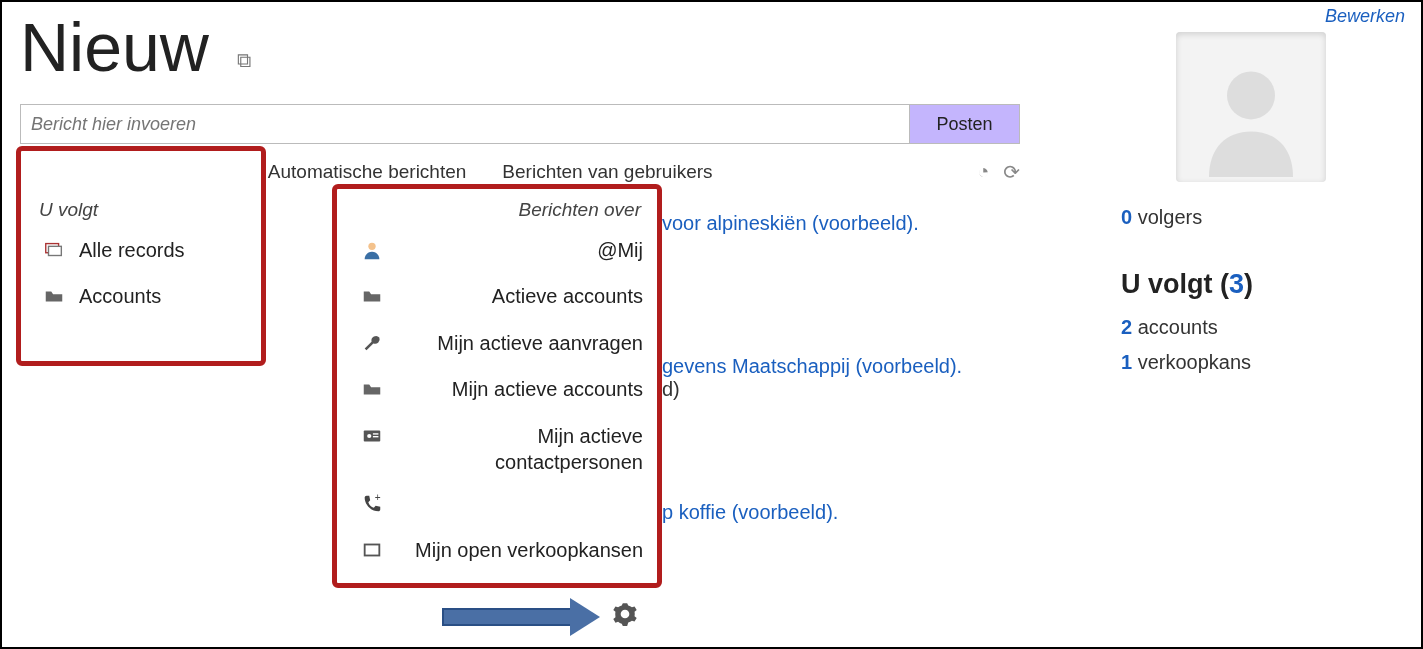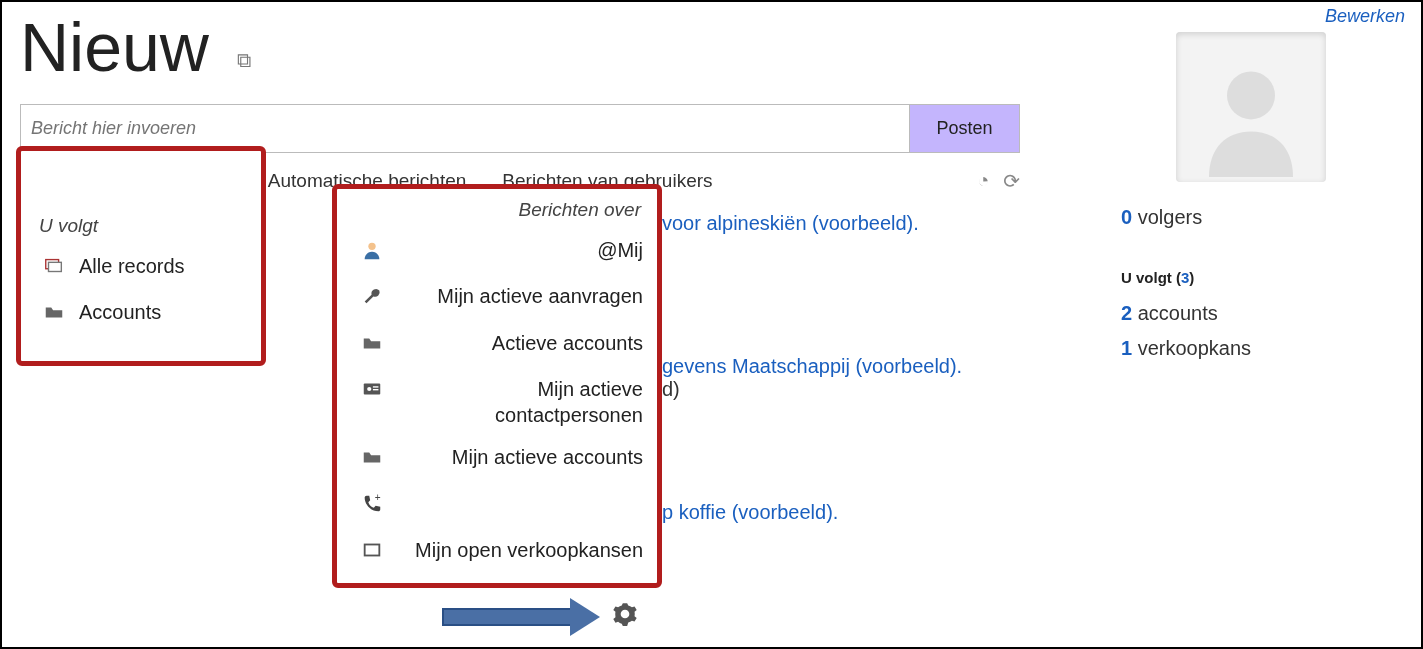--- a/index.html
+++ b/index.html
@@ -39,21 +39,21 @@
   }
   .popout-icon {
     font-size: 20px;
     color: #777;
     margin-bottom: 14px;
   }
   .compose-row {
     display: flex;
     width: 1000px;
     border: 1px solid #bbb;
-    height: 49px;
+    height: 40px;
     margin-bottom: 10px;
   }
   .compose-input {
     flex: 1;
     border: none;
     padding: 0 10px;
     font-size: 18px;
     font-style: italic;
     color: #777;
     outline: none;
@@ -108,21 +108,21 @@
     border: 5px solid #b11d1d;
     background: #fff;
     z-index: 10;
     border-radius: 6px;
   }
   #box1 {
     left: 14px;
     top: 144px;
     width: 250px;
     height: 220px;
-    padding-top: 60px;
+    padding-top: 44px;
   }
   #box2 {
     left: 330px;
     top: 182px;
     width: 330px;
     height: 404px;
     padding-top: 6px;
     text-align: right;
   }
   .menu-header {
@@ -210,21 +210,21 @@
     box-shadow: 0 2px 6px rgba(0,0,0,.15) inset;
   }
   .avatar svg { width: 120px; height: 130px; }
   .stat-line {
     font-size: 20px;
     color: #333;
     margin-bottom: 40px;
   }
   .stat-line .num { color: #1a5fbf; font-weight: 600; }
   .follow-header {
-    font-size: 15px;
+    font-size: 27px;
     font-weight: 700;
     margin-bottom: 16px;
   }
   .follow-header .num { color: #1a5fbf; }
   .follow-line {
     font-size: 20px;
     color: #333;
     margin-bottom: 12px;
   }
   .follow-line .num { color: #1a5fbf; font-weight: 600; }
@@ -299,51 +299,51 @@
       <svg viewBox="0 0 24 24" width="22" height="22">
           <circle cx="12" cy="8" r="4" fill="#f4c28c"></circle>
           <path d="M4 22c0-5 4-8 8-8s8 3 8 8" fill="#3a6fa5"></path>
         </svg>
     </span>
     <span class="mi-label">@Mij</span>
   </div>
   <div class="menu-item">
     <span class="mi-icon">
       <svg viewBox="0 0 24 24" width="22" height="22">
+          <path d="M3 7h6l2 3h10v8H3z" fill="#666"></path>
+        </svg>
+    </span>
+    <span class="mi-label">Actieve accounts</span>
+  </div>
+  <div class="menu-item">
+    <span class="mi-icon">
+      <svg viewBox="0 0 24 24" width="22" height="22">
           <path d="M20 6a5 5 0 0 1-6.5 6.5L6 20l-2-2 7.5-7.5A5 5 0 0 1 20 6z" fill="#555"></path>
         </svg>
     </span>
     <span class="mi-label">Mijn actieve aanvragen</span>
   </div>
   <div class="menu-item">
     <span class="mi-icon">
       <svg viewBox="0 0 24 24" width="22" height="22">
           <path d="M3 7h6l2 3h10v8H3z" fill="#666"></path>
         </svg>
     </span>
-    <span class="mi-label">Actieve accounts</span>
+    <span class="mi-label">Mijn actieve accounts</span>
   </div>
   <div class="menu-item">
     <span class="mi-icon">
       <svg viewBox="0 0 24 24" width="22" height="22">
           <rect x="3" y="6" width="18" height="12" rx="1" fill="#555"></rect>
           <circle cx="9" cy="12" r="2.3" fill="#fff"></circle>
           <rect x="13" y="9" width="6" height="1.5" fill="#fff"></rect>
           <rect x="13" y="12" width="6" height="1.5" fill="#fff"></rect>
         </svg>
     </span>
     <span class="mi-label">Mijn actieve contactpersonen</span>
-  </div>
-  <div class="menu-item">
-    <span class="mi-icon">
-      <svg viewBox="0 0 24 24" width="22" height="22">
-          <path d="M3 7h6l2 3h10v8H3z" fill="#666"></path>
-        </svg>
-    </span>
-    <span class="mi-label">Mijn actieve accounts</span>
   </div>
   <div class="menu-item">
     <span class="mi-icon">
       <svg viewBox="0 0 24 24" width="22" height="22">
           <path d="M6 3c-1 0-2 1-2 2 0 8 7 15 15 15 1 0 2-1 2-2v-3l-5-1-2 2c-3-1-5-3-6-6l2-2-1-5H6z" fill="#444"></path>
           <text x="15" y="9" font-size="11" fill="#444">+</text>
         </svg>
     </span>
   </div>
   <div class="menu-item">

